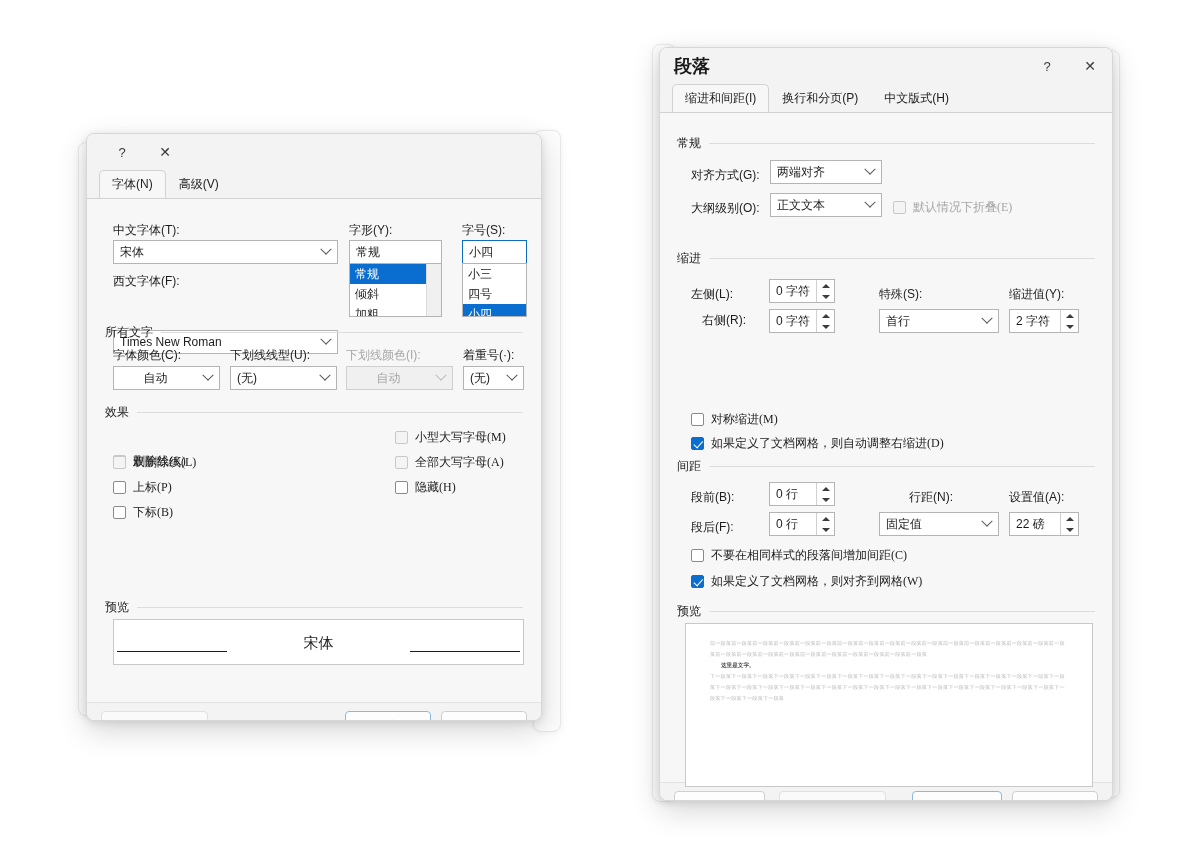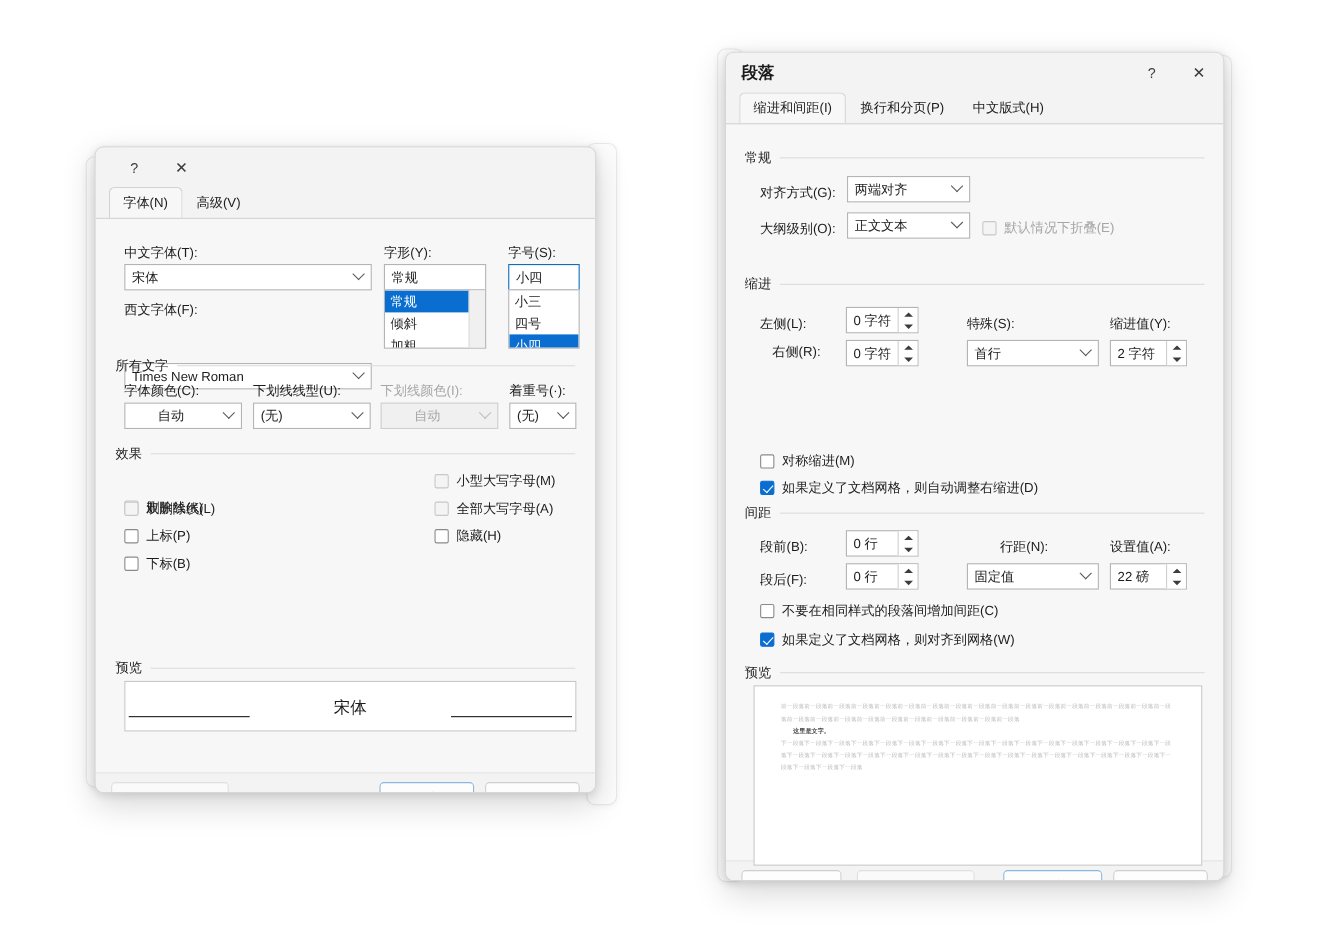--- a/index.html
+++ b/index.html
@@ -33,21 +33,21 @@
     overflow: hidden;
   }
   .titlebar {
     height: 36px;
     display: flex;
     align-items: center;
     padding: 0 0 0 14px;
     background: #f3f3f3;
   }
   .title-text {
-    font-size: 15px;
+    font-size: 18px;
     color: #1a1a1a;
     font-weight: 600;
     flex: 1;
   }
   .title-btn {
     width: 42px;
     height: 34px;
     display: flex;
     align-items: center;
     justify-content: center;
@@ -181,21 +181,21 @@
   }
   .tri-up, .tri-dn {
     width: 0; height: 0;
     border-left: 4px solid transparent;
     border-right: 4px solid transparent;
   }
   .tri-up { border-bottom: 4px solid #3c3c3c; }
   .tri-dn { border-top: 4px solid #3c3c3c; }
 
   
-  .cb-row { display: flex; align-items: center; gap: 7px; }
+  .cb-row { display: flex; align-items: center; gap: 7px; font-family: Liberation Serif, serif; }
   .cbx {
     width: 13px; height: 13px;
     border: 1px solid #8a8a8a;
     background: #fff;
     border-radius: 2px;
     box-sizing: border-box;
     flex: none;
     position: relative;
   }
   .cbx.dim { border-color: #c8c8c8; background:#f4f4f4; }

